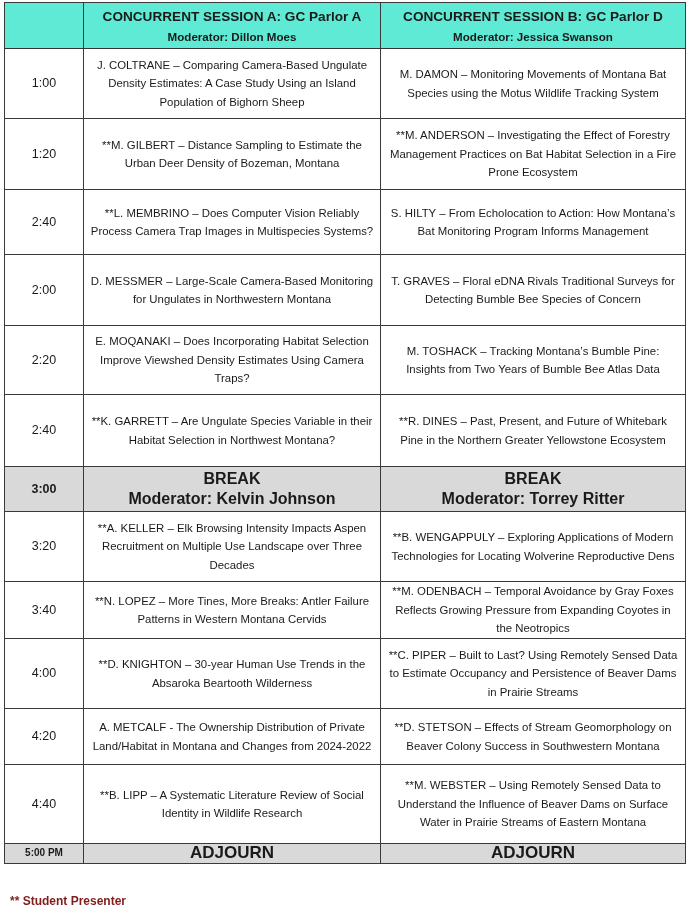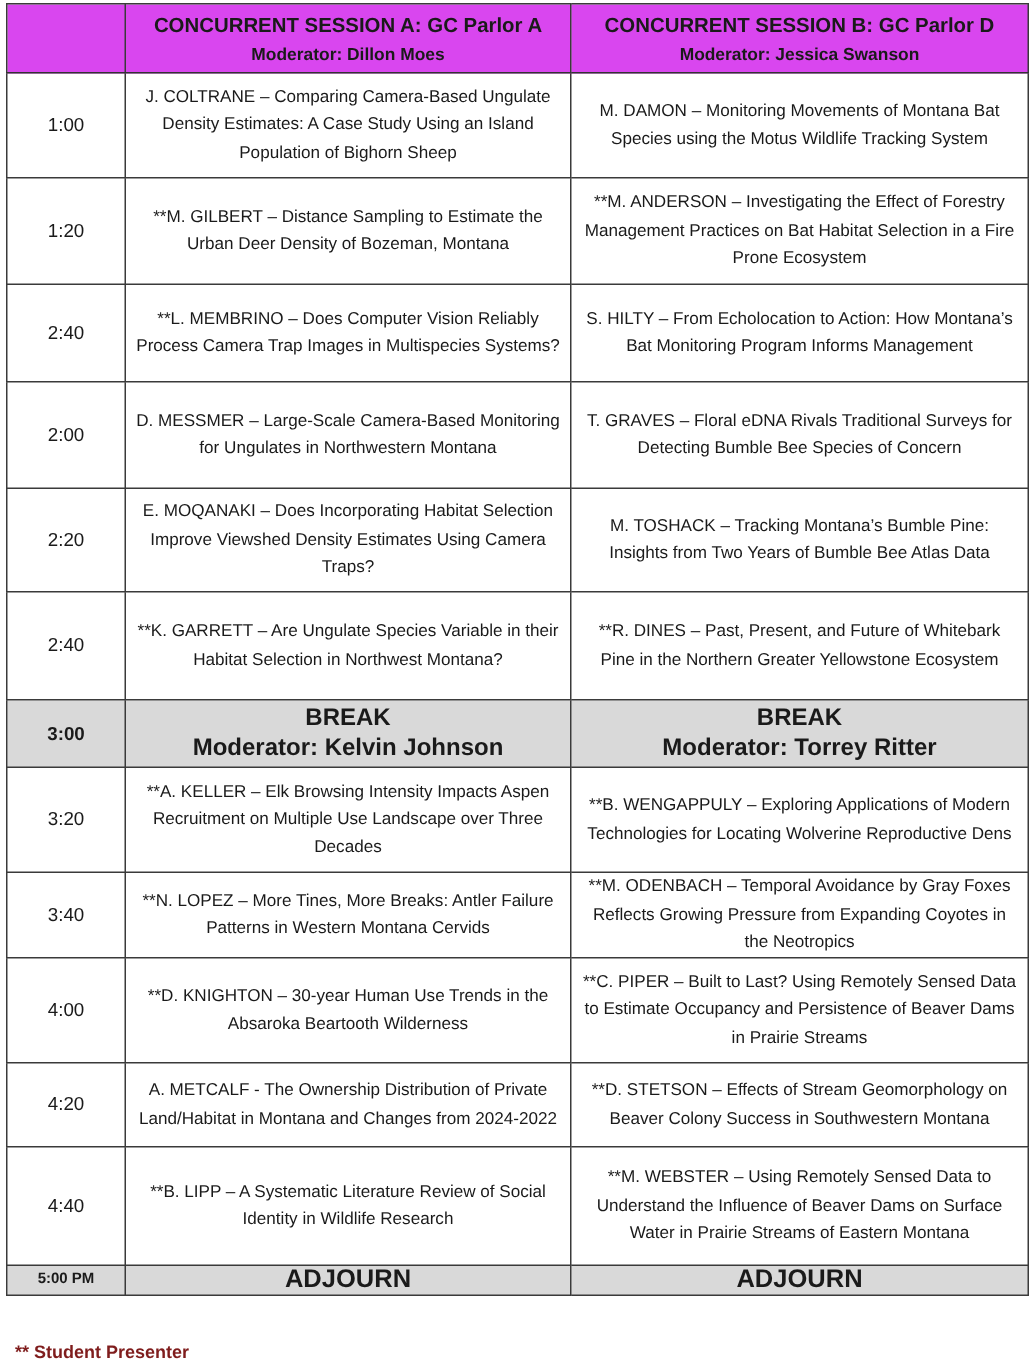--- a/index.html
+++ b/index.html
@@ -7,21 +7,21 @@
          font-family: "Liberation Sans", "DejaVu Sans", sans-serif; color: #1a1a1a; }
   table.sched { position: absolute; left: 4px; top: 2px; width: 681px;
                 border-collapse: collapse; table-layout: fixed; }
   table.sched td { border: 1px solid #3a3a3a; text-align: center; vertical-align: middle;
                    padding: 0 6px; font-size: 11.4px; line-height: 18.5px; }
   table.sched td.time { font-size: 12.5px; }
   col.c-time { width: 79px; }
   col.c-a { width: 297px; }
   col.c-b { width: 305px; }
   tr.title-row td { font-weight: bold; font-size: 16.5px; height: 28px; padding: 0; border-bottom: 1.5px solid #333; }
-  tr.header-row td { background: #d946ef; height: 45px; font-weight: bold; padding: 0; border-bottom: 1.5px solid #333; }
+  tr.header-row td { background: #5eead4; height: 45px; font-weight: bold; padding: 0; border-bottom: 1.5px solid #333; }
   tr.header-row .sess { display: block; font-size: 13.6px; line-height: 22px; }
   tr.header-row .mod { display: block; font-size: 11.6px; line-height: 18px; }
   tr.break-row td { background: #d9d9d9; font-weight: bold; font-size: 16px; line-height: 20px; padding: 0; }
   tr.adjourn-row td { background: #d9d9d9; font-weight: bold; font-size: 17px; height: 19px; padding: 0; }
   tr.adjourn-row td.time { font-size: 10px; }
   .footnote { position: absolute; left: 10px; top: 894px; font-size: 12px; font-weight: bold;
               color: #7f1d1d; }
 </style>
 </head>
 <body>

